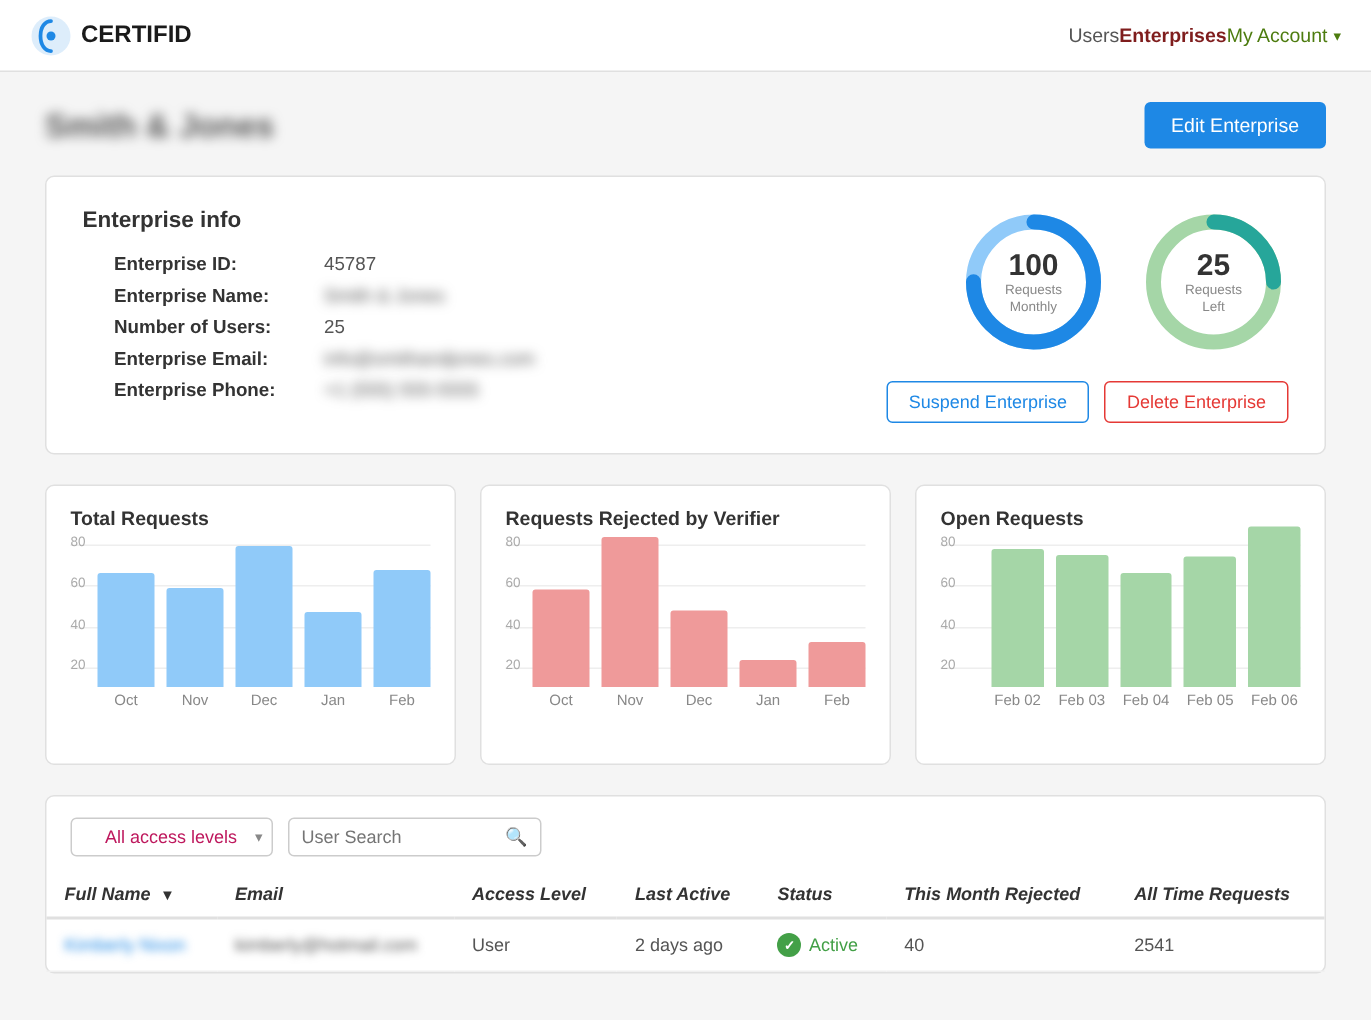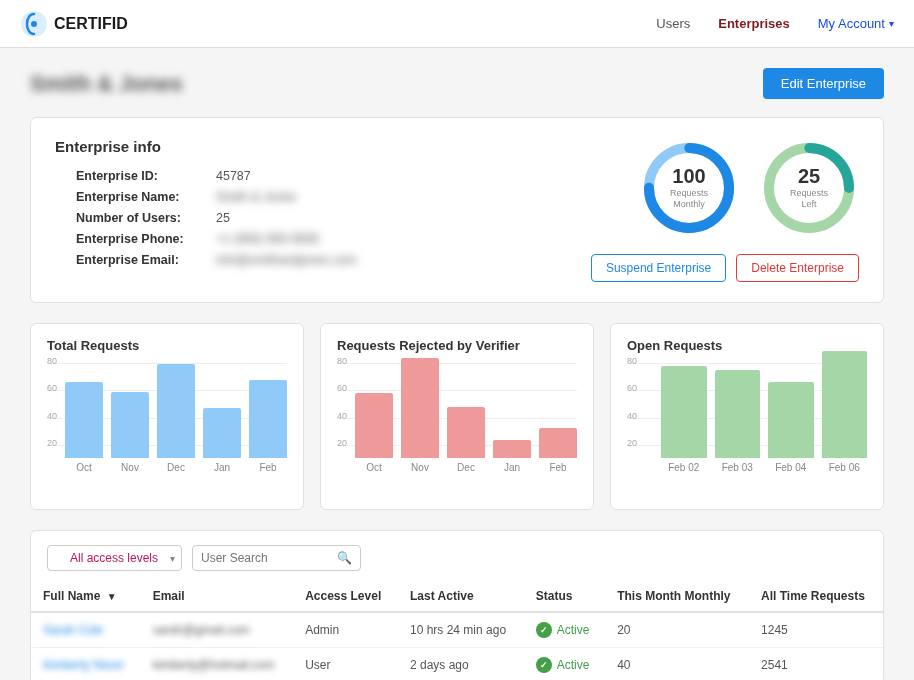--- a/index.html
+++ b/index.html
@@ -2,24 +2,24 @@
 <html><head>
   <meta charset="utf-8">
   <style>
     * { box-sizing: border-box; margin: 0; padding: 0; }
     body { font-family: -apple-system, BlinkMacSystemFont, 'Segoe UI', Arial, sans-serif; font-size: 13px; color: #333; background: #f5f5f5; }
 
     
     .navbar { background: #fff; border-bottom: 1px solid #e0e0e0; display: flex; align-items: center; padding: 0 20px; height: 48px; }
     .navbar-logo { display: flex; align-items: center; gap: 6px; font-weight: 700; font-size: 16px; color: #1a1a1a; margin-right: auto; }
     .logo-icon { width: 28px; height: 28px; }
-    .navbar-links { display: flex; align-items: center; gap: 28px; }
+    .navbar-links { display: flex; align-items: center; }
     .nav-link { font-size: 13px; color: #555; text-decoration: none; cursor: pointer; }
     .nav-link.active { color: #7f1d1d; font-weight: 600; }
-    .nav-account { display: flex; align-items: center; gap: 4px; font-size: 13px; color: #1d4ed8; cursor: pointer; }
+    .nav-account { display: flex; align-items: center; gap: 4px; font-size: 13px; color: #4d7c0f; cursor: pointer; }
     .nav-caret { font-size: 10px; }
 
     
     .main { padding: 20px 30px; max-width: 914px; margin: 0 auto; }
     .page-header { display: flex; align-items: center; justify-content: space-between; margin-bottom: 18px; }
     .page-title { font-size: 22px; font-weight: 700; color: #555; filter: blur(4px); }
     .btn-primary { background: #1e88e5; color: #fff; border: none; border-radius: 4px; padding: 8px 18px; font-size: 13px; cursor: pointer; font-weight: 500; }
     .btn-outline { background: #fff; color: #1e88e5; border: 1px solid #1e88e5; border-radius: 4px; padding: 6px 14px; font-size: 12px; cursor: pointer; }
     .btn-outline-danger { background: #fff; color: #e53935; border: 1px solid #e53935; border-radius: 4px; padding: 6px 14px; font-size: 12px; cursor: pointer; }
 
@@ -53,21 +53,21 @@
     .users-title-count { font-weight: 400; color: #888; }
     .users-controls { display: flex; gap: 10px; align-items: center; }
     .dropdown-select { border: 1px solid #ccc; border-radius: 4px; padding: 5px 22px; font-size: 12px; background: #fff; color: #be185d; cursor: pointer; appearance: none; padding-right: 22px; position: relative; }
     .select-wrap { position: relative; display: inline-block; }
     .select-wrap::after { content: '▾'; position: absolute; right: 7px; top: 50%; transform: translateY(-50%); font-size: 10px; color: #888; pointer-events: none; }
     .search-wrap { border: 1px solid #ccc; border-radius: 4px; padding: 5px 8px; display: flex; align-items: center; gap: 16px; }
     .search-input { border: none; outline: none; font-size: 12px; width: 120px; color: #555; }
     .search-icon-char { color: #aaa; font-size: 12px; }
     table { width: 100%; border-collapse: collapse; }
     thead tr { border-bottom: 2px solid #e0e0e0; }
-    th { text-align: left; padding: 8px 12px; font-size: 12px; font-weight: 700; color: #333; }
+    th { text-align: left; padding: 8px 12px; font-size: 12px; font-weight: 700; color: #333; font-style: italic; }
     td { padding: 9px 12px; font-size: 12px; border-bottom: 1px solid #f0f0f0; color: #555; }
     td.link { color: #1e88e5; cursor: pointer; filter: blur(3px); }
     td.blurred { filter: blur(3px); }
     .status-active { display: flex; align-items: center; gap: 5px; color: #43a047; font-size: 12px; }
     .status-dot { width: 16px; height: 16px; background: #43a047; border-radius: 50%; display: flex; align-items: center; justify-content: center; }
     .status-dot::after { content: '✓'; color: #fff; font-size: 9px; font-weight: 700; }
     .sort-arrow { font-size: 10px; margin-left: 3px; }
   </style>
 </head>
 <body>
@@ -109,26 +109,26 @@
           </div>
           <div class="info-row">
             <span class="info-label">Enterprise Name:</span>
             <span class="info-value blurred">Smith &amp; Jones</span>
           </div>
           <div class="info-row">
             <span class="info-label">Number of Users:</span>
             <span class="info-value">25</span>
           </div>
           <div class="info-row">
+            <span class="info-label">Enterprise Email:</span>
+            <span class="info-value blurred">info@smithandjones.com</span>
+          </div>
+          <div class="info-row">
             <span class="info-label">Enterprise Phone:</span>
             <span class="info-value blurred">+1 (555) 555-5555</span>
-          </div>
-          <div class="info-row">
-            <span class="info-label">Enterprise Email:</span>
-            <span class="info-value blurred">info@smithandjones.com</span>
           </div>
         </div>
     </div>
     <div class="info-right">
       <div class="gauges" id="gauges-container">
           <div class="gauge-wrap">
     <svg class="gauge-svg" viewBox="0 0 100 100">
       <circle cx="50" cy="50" r="40" fill="none" stroke="#90caf9" stroke-width="10"></circle>
       <circle cx="50" cy="50" r="40" fill="none" stroke="#1e88e5" stroke-width="10" stroke-dasharray="188.49555921538757 62.83185307179588" stroke-dashoffset="62.83185307179586" stroke-linecap="round"></circle>
       <text x="50" y="45" text-anchor="middle" font-size="20" font-weight="700" fill="#333">100</text>
@@ -255,20 +255,24 @@
         <div class="bar" style="height:92px;background:#a5d6a7;"></div>
         <span class="bar-label">Feb 02</span>
       </div>
       <div class="bar-group">
         <div class="bar" style="height:88px;background:#a5d6a7;"></div>
         <span class="bar-label">Feb 03</span>
       </div>
       <div class="bar-group">
         <div class="bar" style="height:76px;background:#a5d6a7;"></div>
         <span class="bar-label">Feb 04</span>
+      </div>
+      <div class="bar-group">
+        <div class="bar" style="height:87px;background:#a5d6a7;"></div>
+        <span class="bar-label">Feb 05</span>
       </div>
       <div class="bar-group">
         <div class="bar" style="height:107px;background:#a5d6a7;"></div>
         <span class="bar-label">Feb 06</span>
       </div>
       </div>
     </div>
   </div>
     </div>
 
@@ -287,36 +291,25 @@
       </div>
     </div>
     <table>
       <thead>
         <tr>
           <th>Full Name <span class="sort-arrow">▼</span></th>
           <th>Email</th>
           <th>Access Level</th>
           <th>Last Active</th>
           <th>Status</th>
-          <th>This Month Monthly</th>
+          <th>This Month Rejected</th>
           <th>All Time Requests</th>
         </tr>
       </thead>
       <tbody id="users-tbody">
-          <tr>
-    <td class="link">Sarah Cole</td>
-    <td class="blurred">sarah@gmail.com</td>
-    <td>Admin</td>
-    <td>10 hrs 24 min ago</td>
-    <td>
-              <div class="status-active"><div class="status-dot"></div>Active</div>
-            </td>
-    <td>20</td>
-    <td>1245</td>
-  </tr>
           <tr>
     <td class="link">Kimberly Nixon</td>
     <td class="blurred">kimberly@hotmail.com</td>
     <td>User</td>
     <td>2 days ago</td>
     <td>
               <div class="status-active"><div class="status-dot"></div>Active</div>
             </td>
     <td>40</td>
     <td>2541</td>

